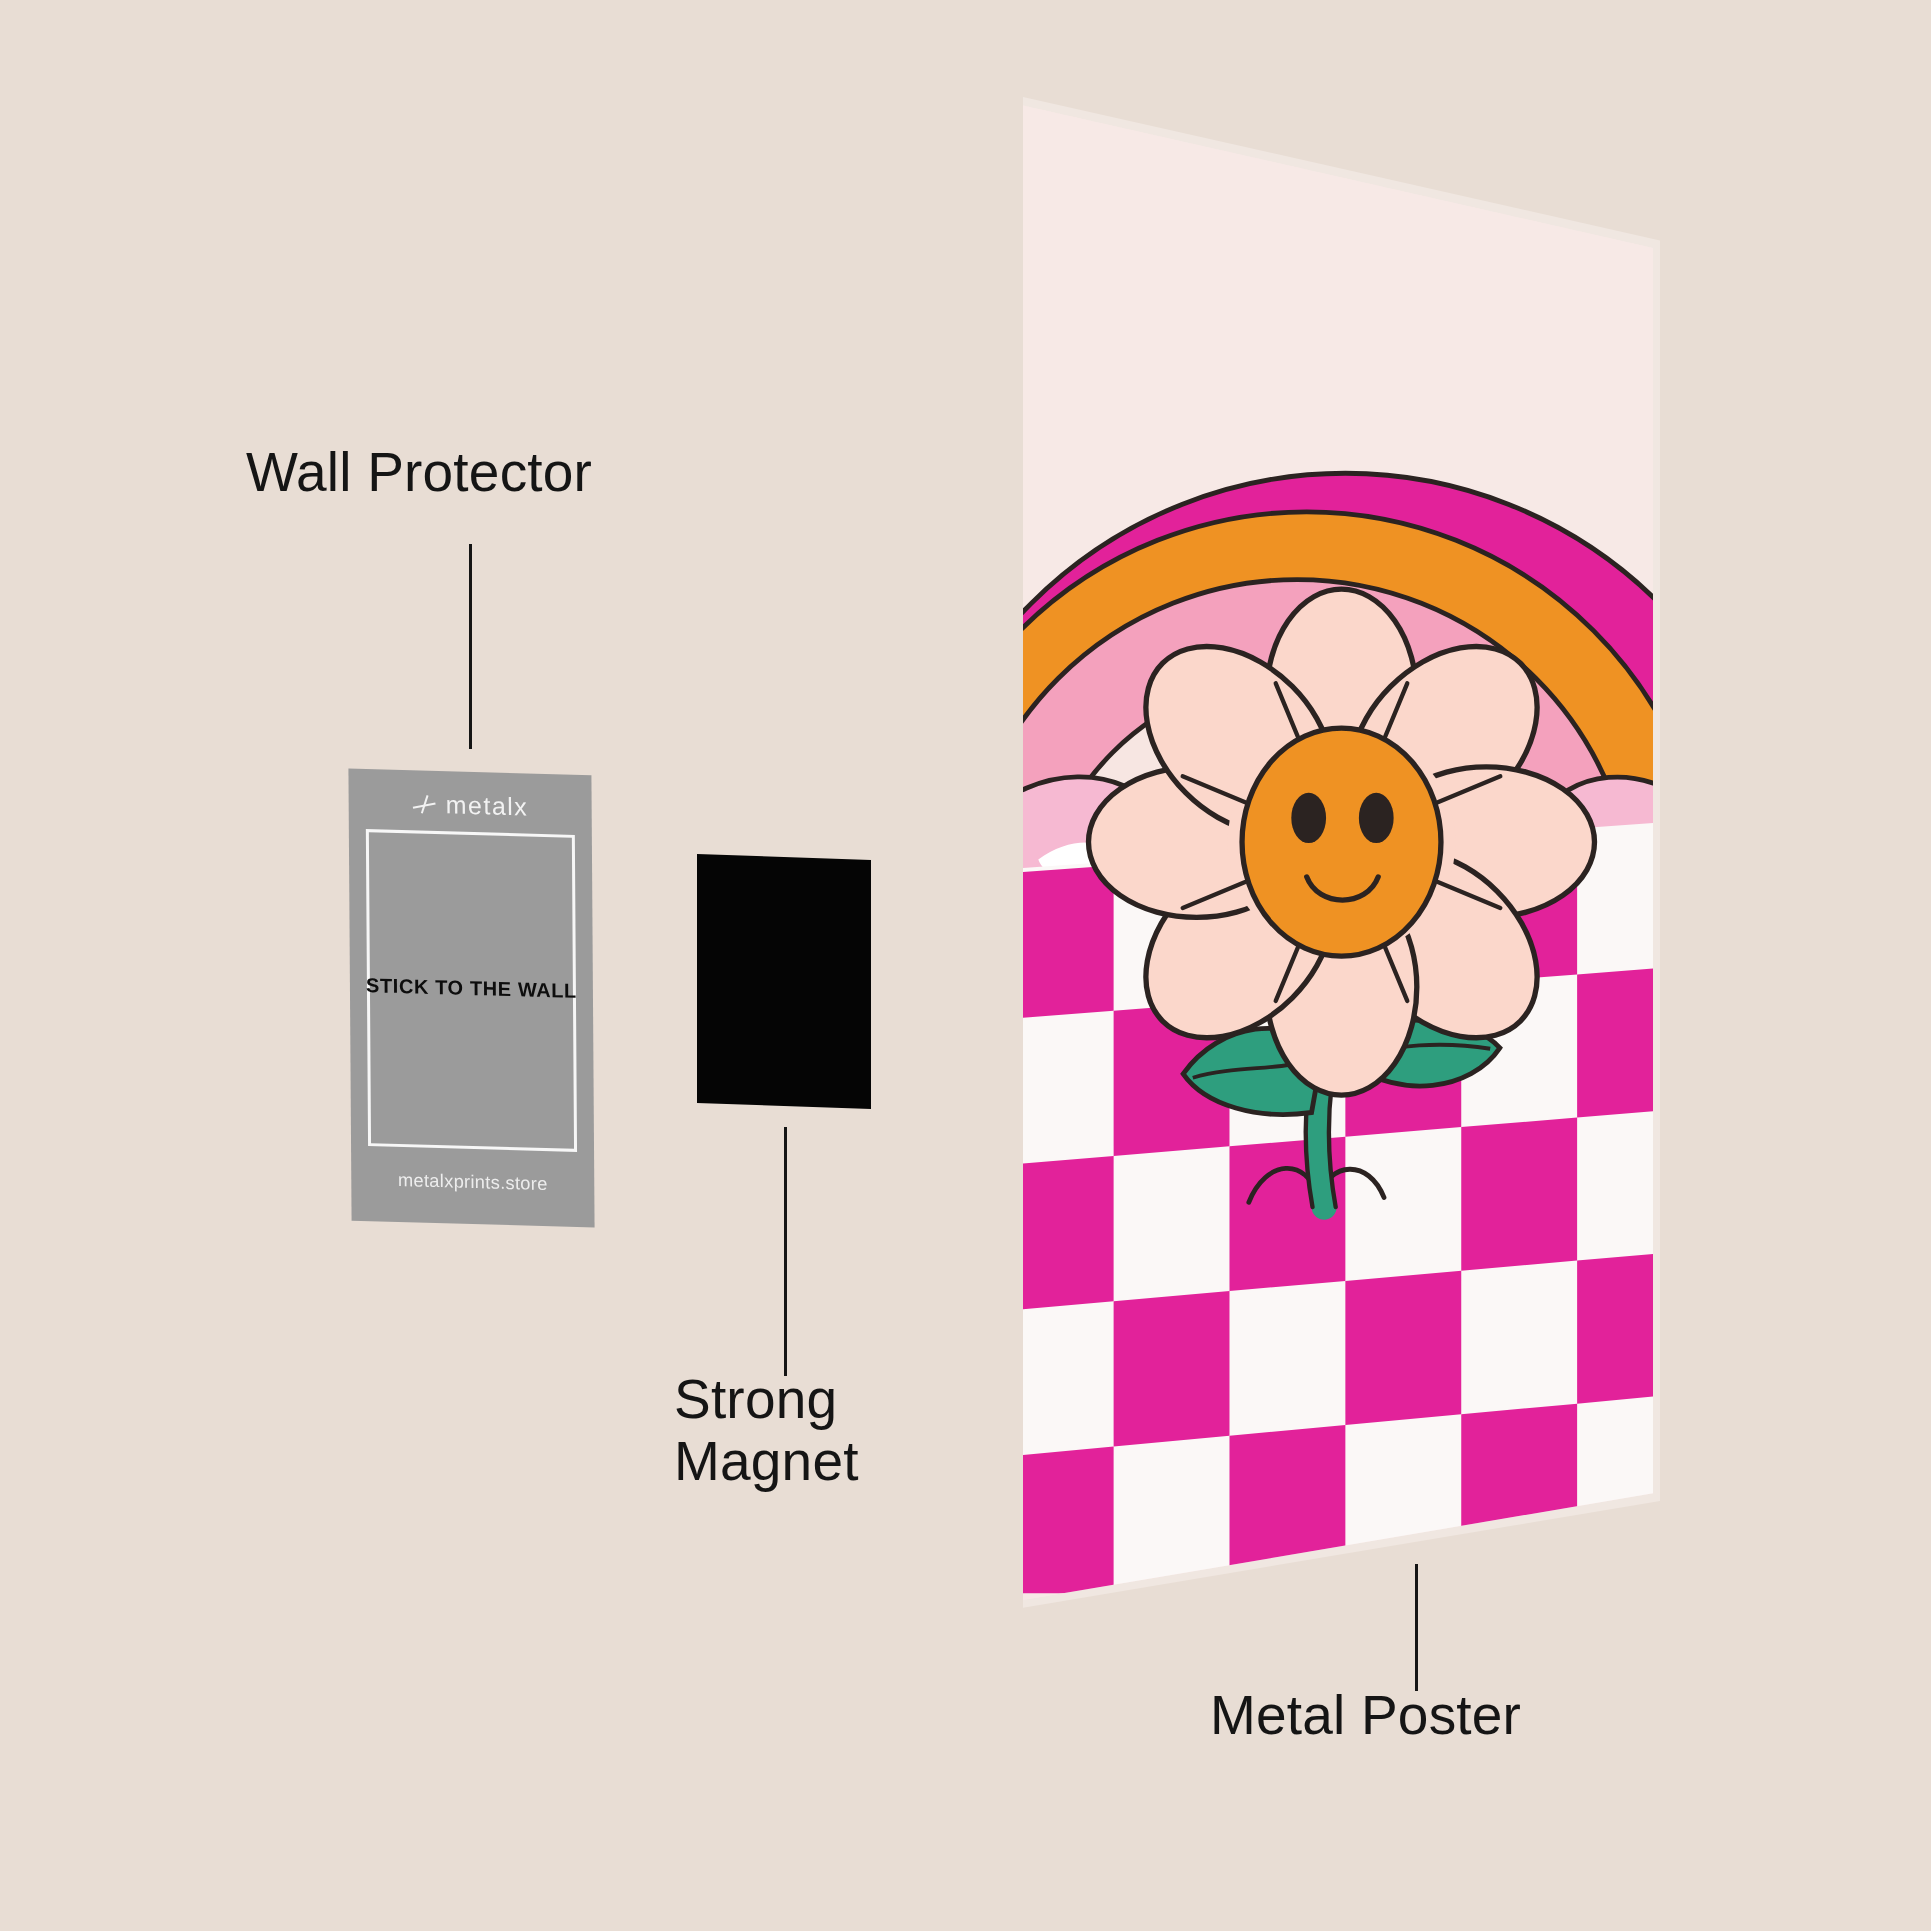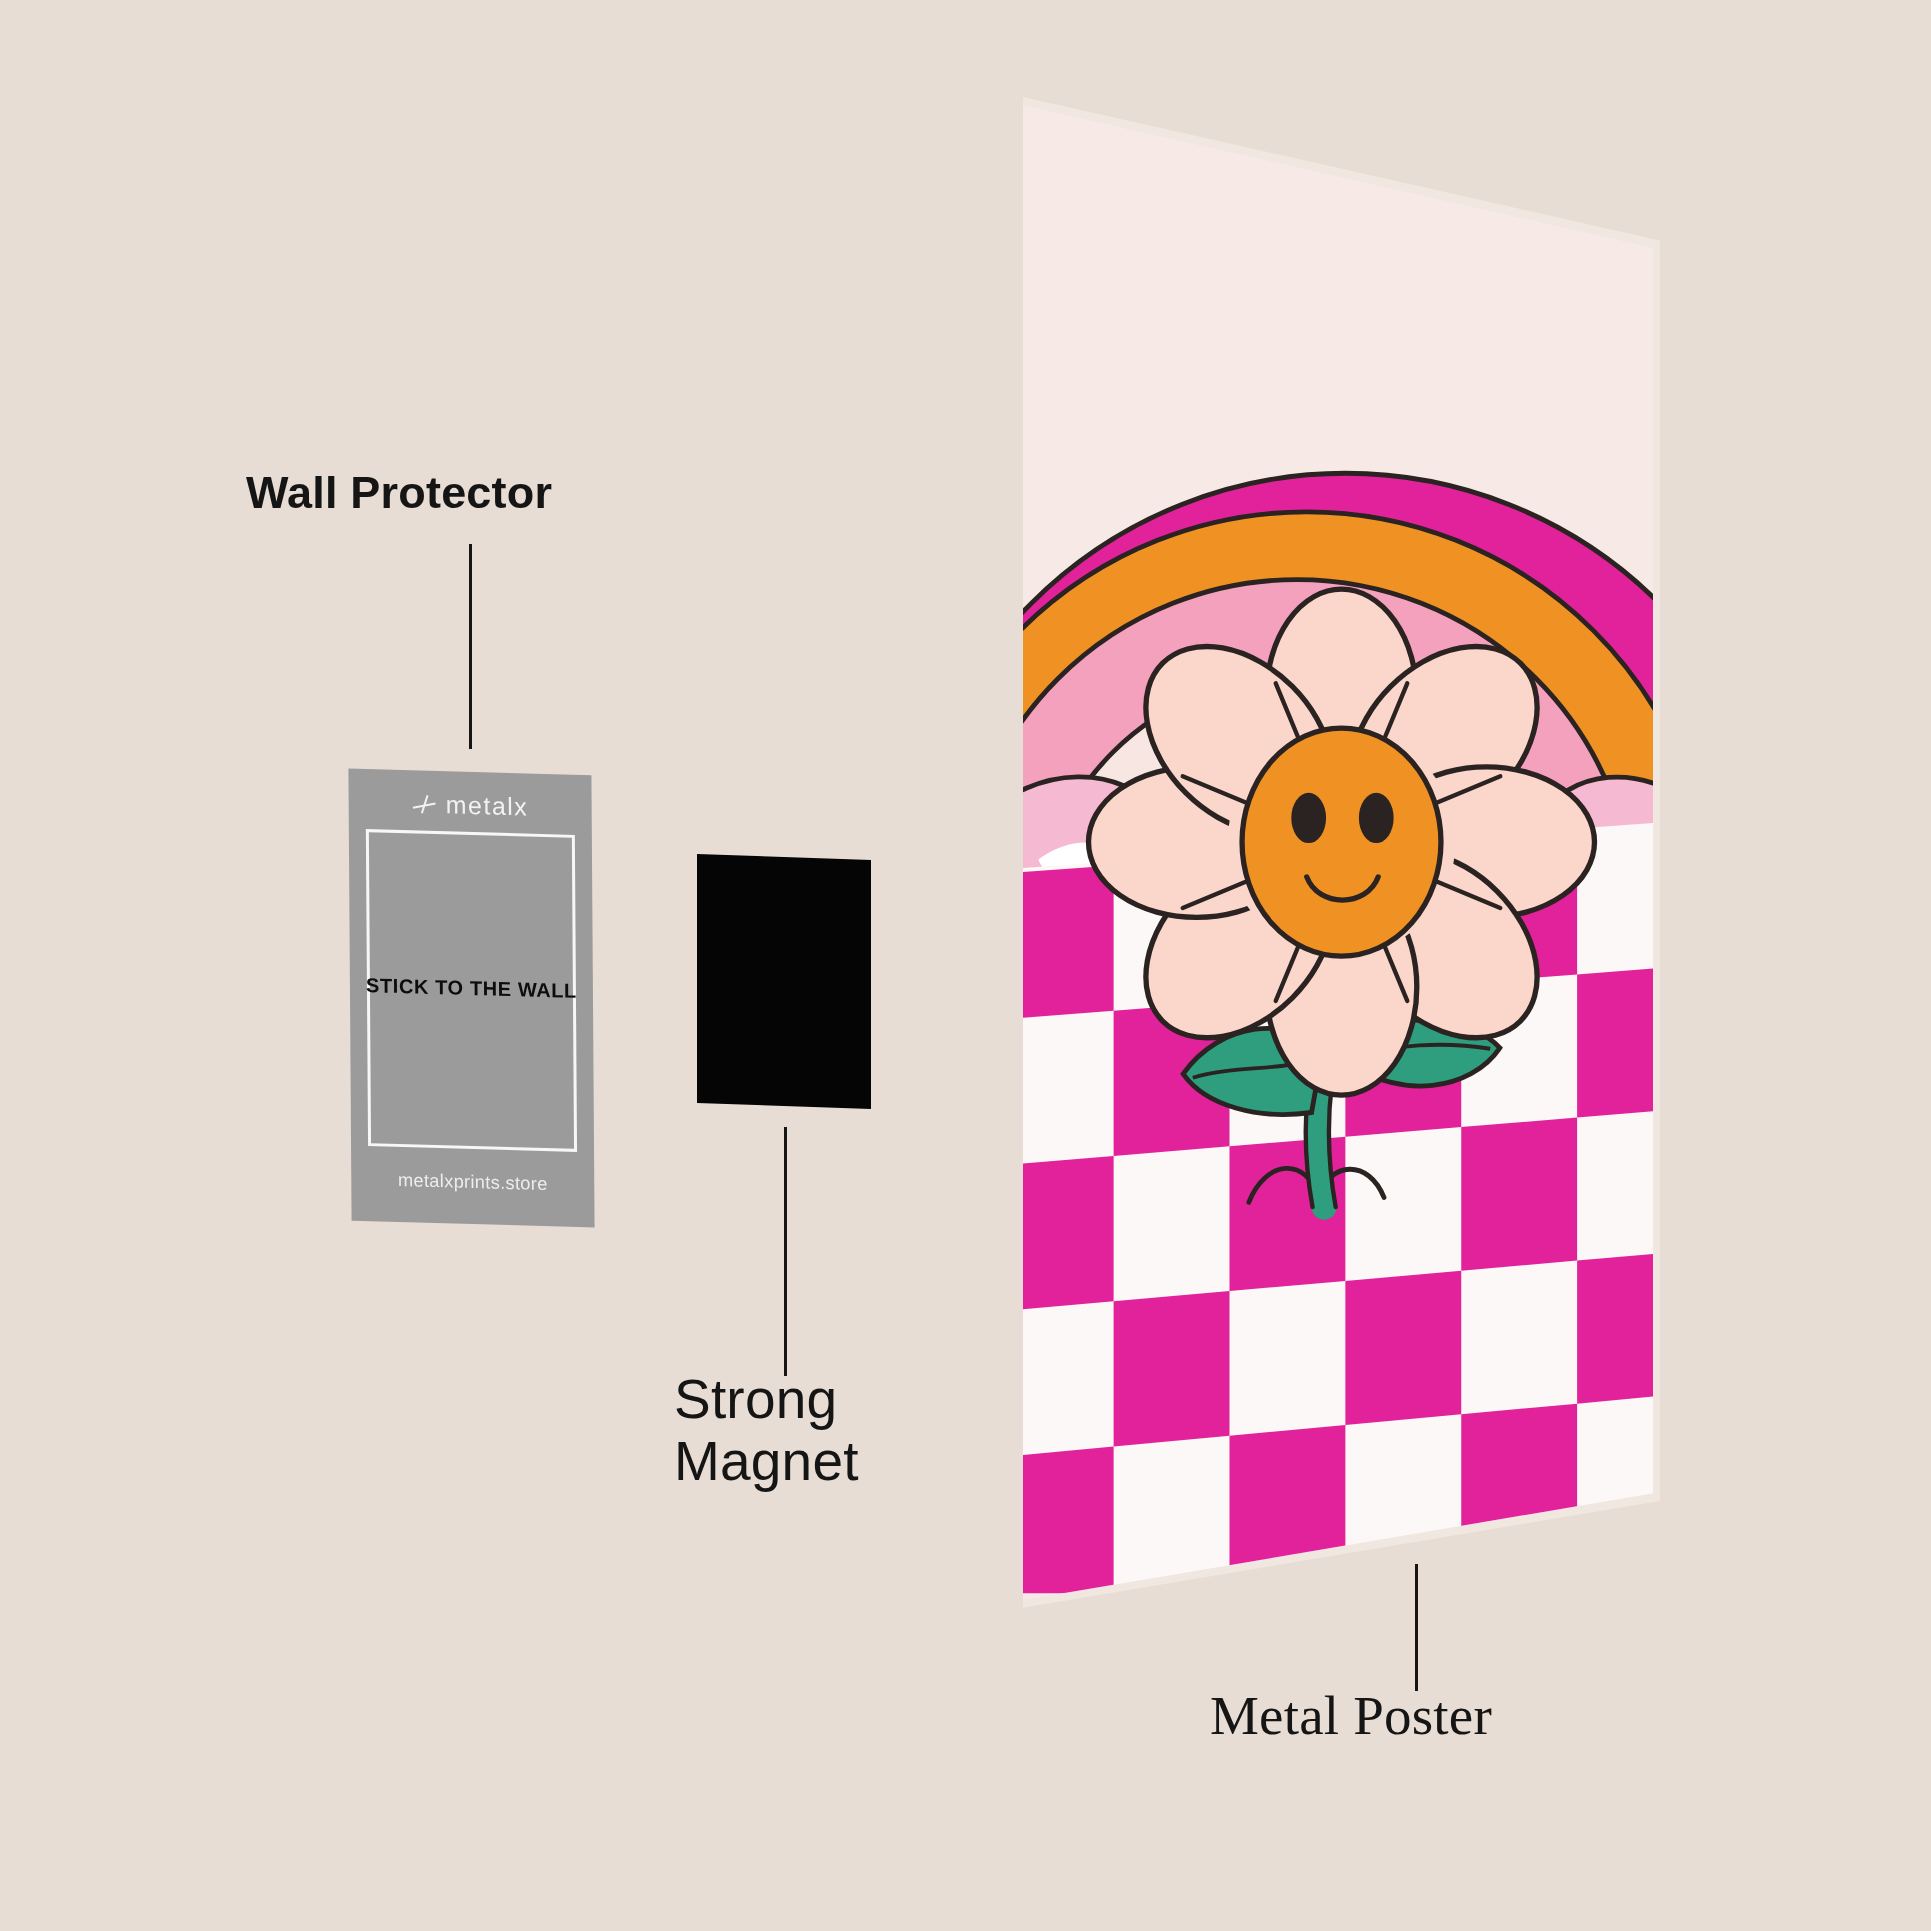--- a/index.html
+++ b/index.html
@@ -20,36 +20,34 @@
   .annot {
     position: absolute;
     color: #151515;
     font-weight: 400;
     letter-spacing: 0.2px;
     white-space: pre-line;
     line-height: 1.12;
   }
   #label-wall-protector {
     left: 246px;
-    top: 468px;
-    font-size: 45px;
-    font-weight: bold;
+    top: 442px;
+    font-size: 55px;
   }
   #label-strong-magnet {
     left: 674px;
     top: 1369px;
     font-size: 55px;
     text-align: left;
     width: 251px;
   }
   #label-metal-poster {
     left: 1210px;
     top: 1685px;
     font-size: 55px;
-    font-family: Liberation Serif, serif;
   }
 
   
   .connector {
     position: absolute;
     background: #151515;
     width: 2.9px;
   }
   #connector-wall-protector { left: 469px; top: 544px; height: 205px; }
   #connector-strong-magnet  { left: 784px; top: 1127px; height: 249px; }

